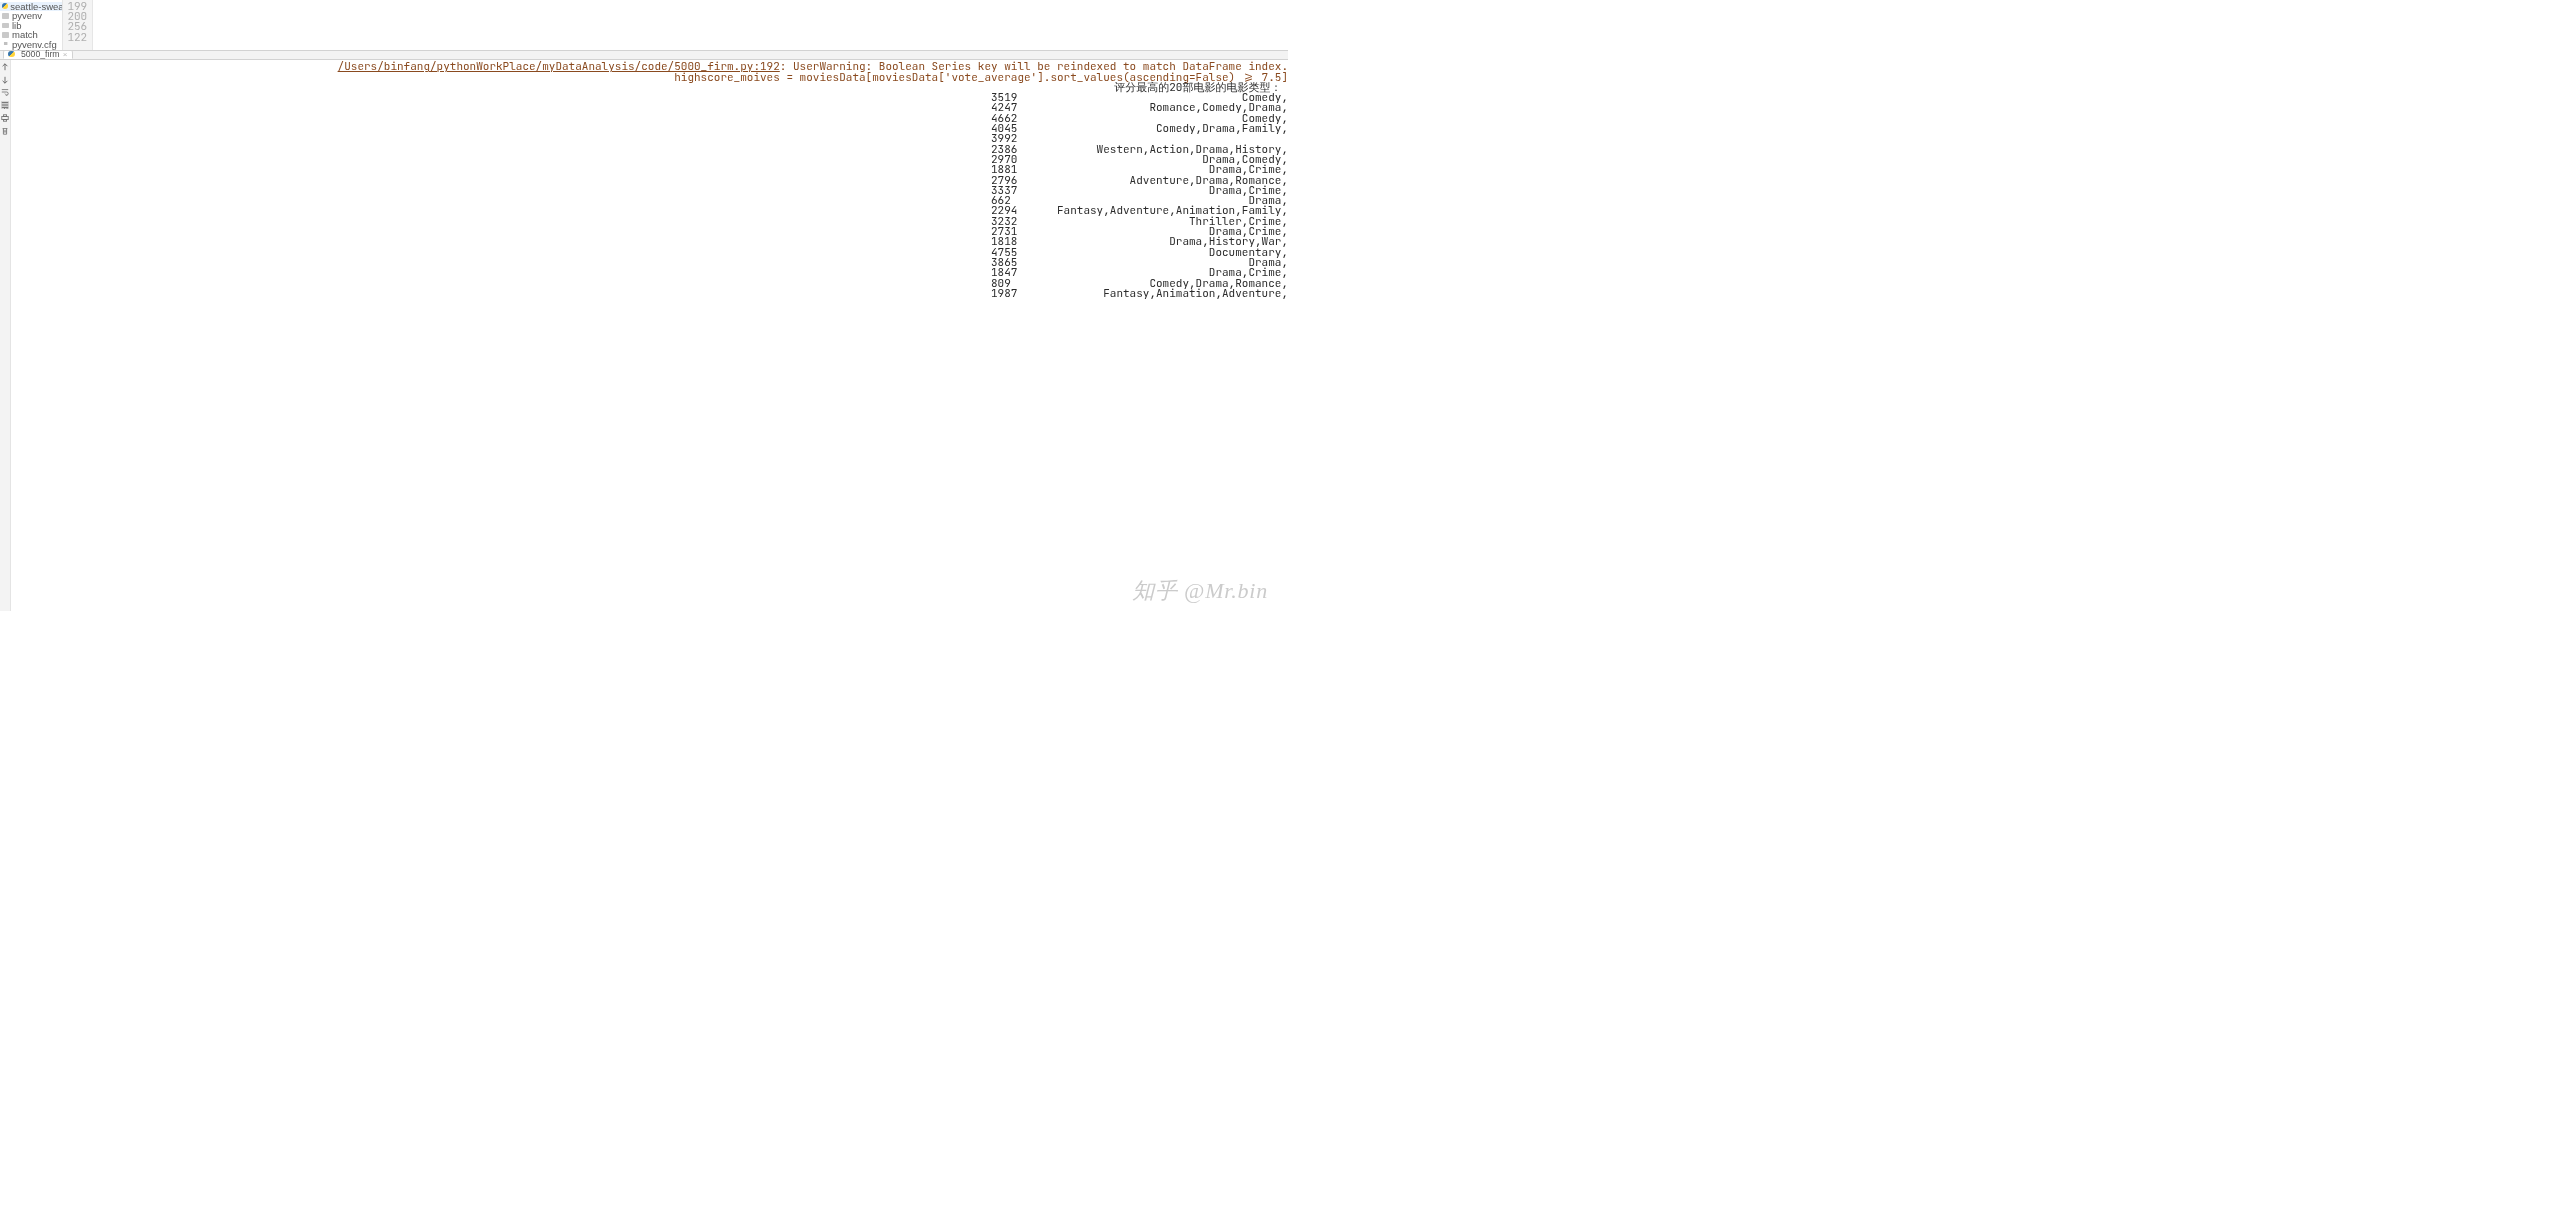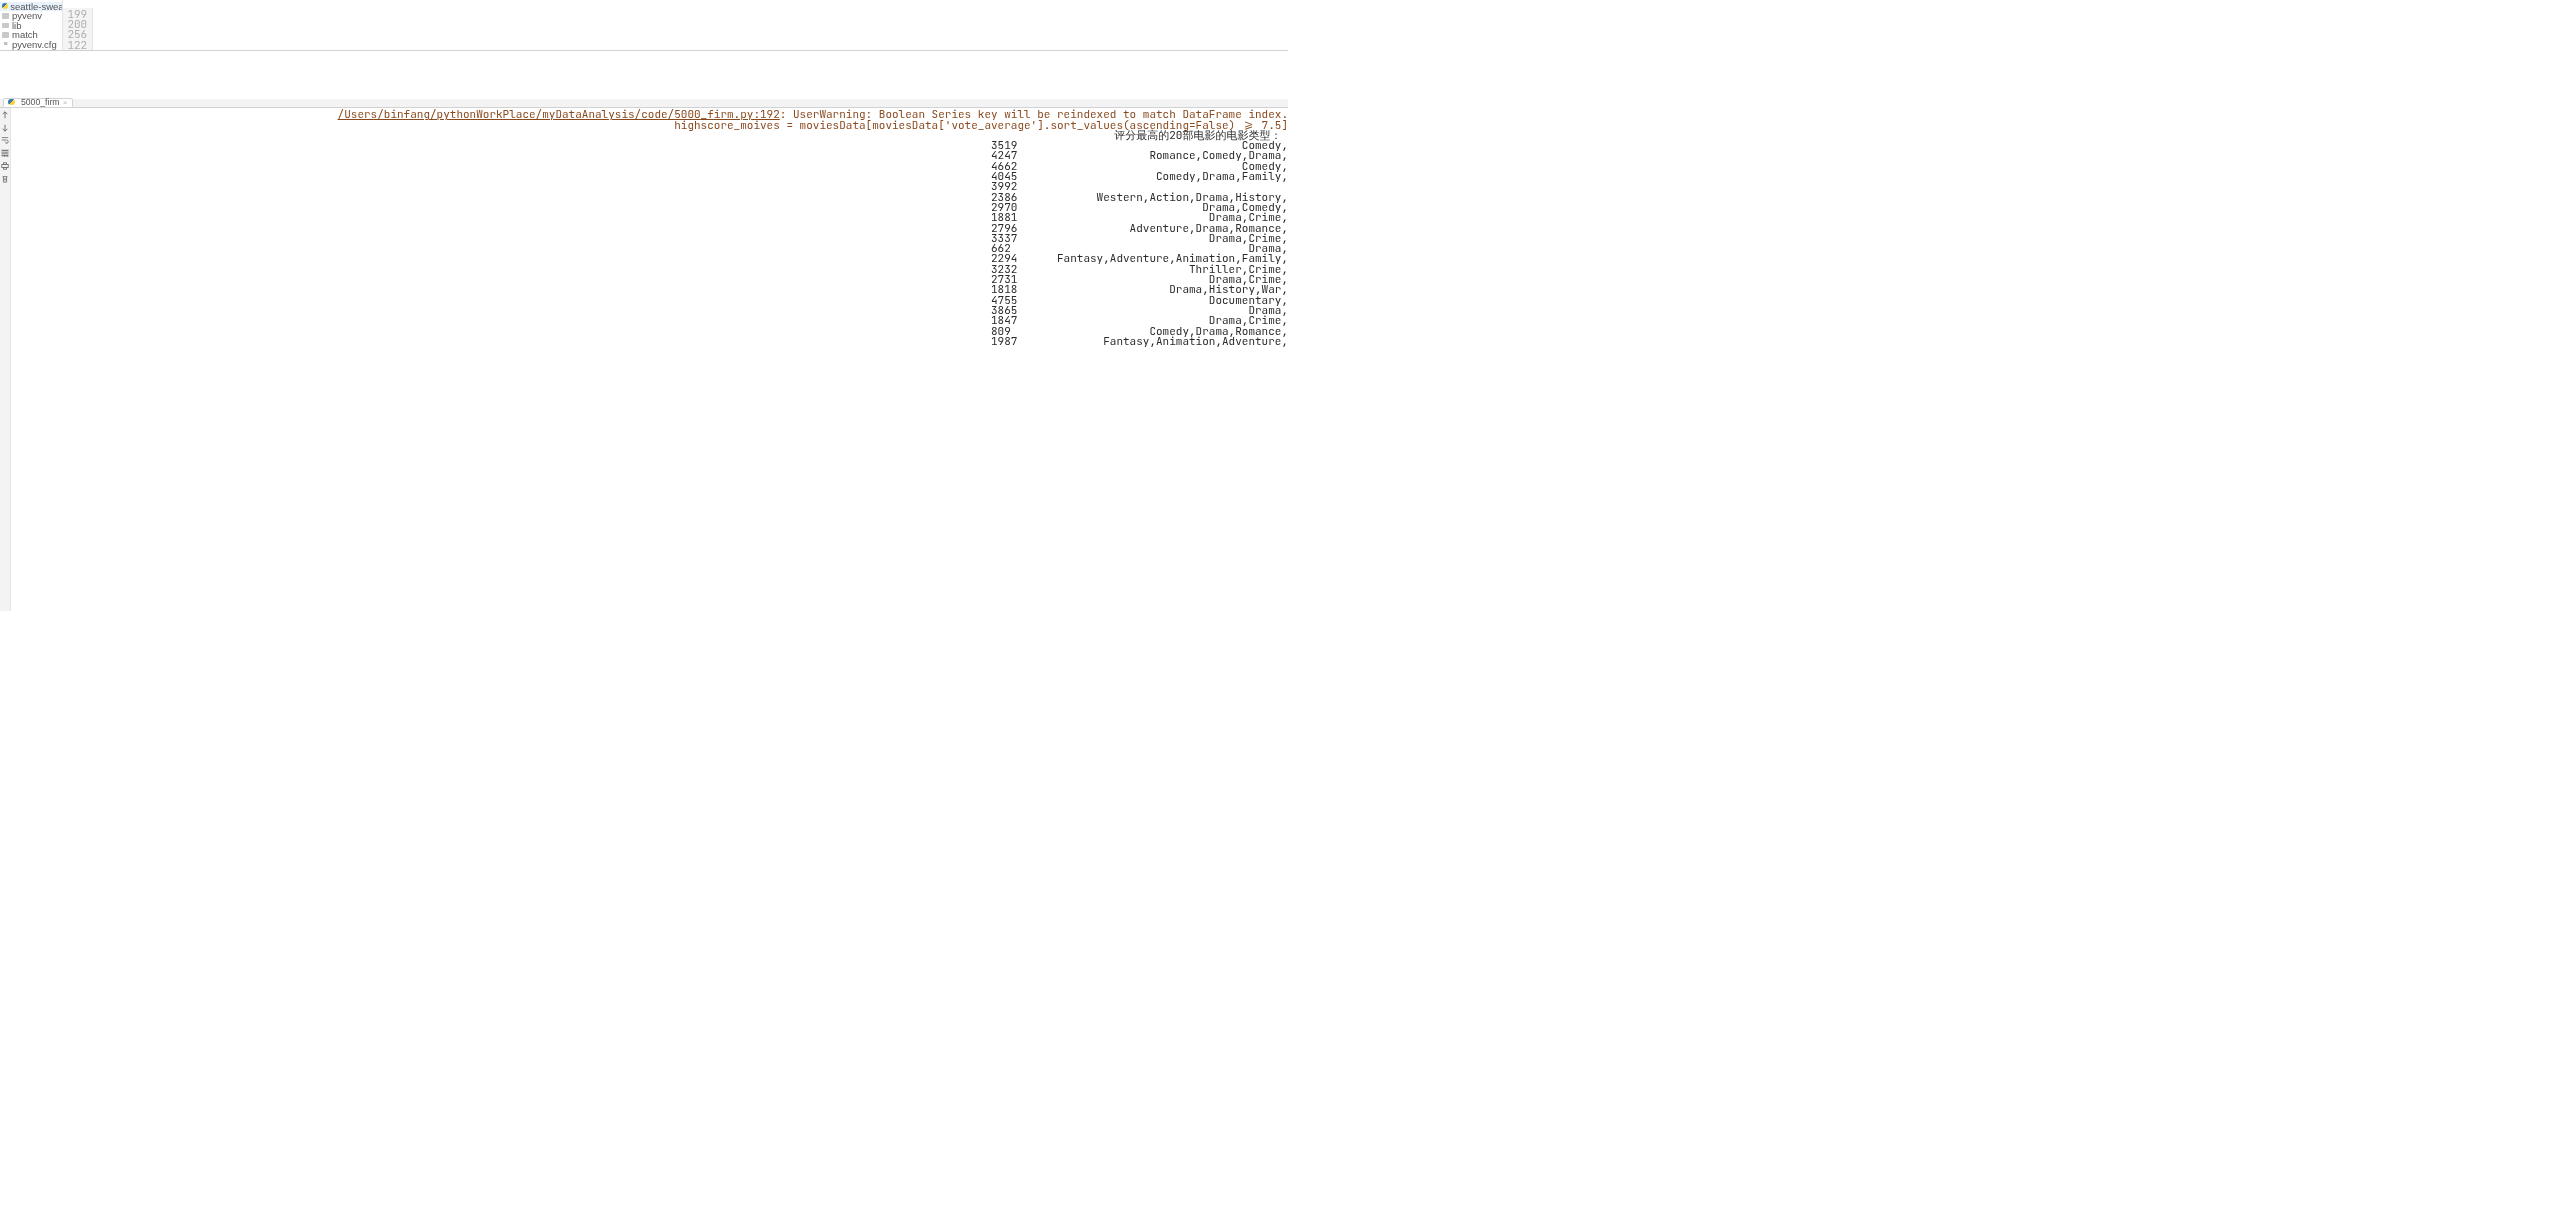--- a/index.html
+++ b/index.html
@@ -41,21 +41,20 @@
   .py-ic::before { content:""; display:block; width:6.3px; height:6.3px; background:linear-gradient(135deg,#3776ab 50%,#ffd43b 50%); border-radius:50%;}
 
   .editor-area {
     flex: 1;
     display: flex;
     background: #fff;
     font-family: "JetBrains Mono","Menlo","Consolas",monospace;
     font-size: 11px;
     line-height: 10.3px;
     overflow:hidden;
-    align-items:flex-end;
   }
   .gutter {
     width: 30px;
     background: #f4f4f4;
     color: #b0b0b0;
     text-align: right;
     padding: 0.8px 4.8px 0 0;
     border-right: 0.8px solid #e6e6e6;
   }
   .gutter div { height: 10.3px; }
@@ -64,21 +63,20 @@
     padding: 0.8px 0 0 8px;
     white-space: pre;
     color:#2b2b2b;
     position:relative;
   }
   .code-line { height:10.3px; }
 
   .console-wrap {
     position:relative;
     height: 560px;
-    margin-top: 48px;
   }
   .tabbar {
     height: 8.7px;
     background:#f3f3f3;
     border-bottom:0.8px solid #d2d2d2;
     display:flex;
     align-items:flex-end;
   }
   .tab {
     display:flex; align-items:center;

